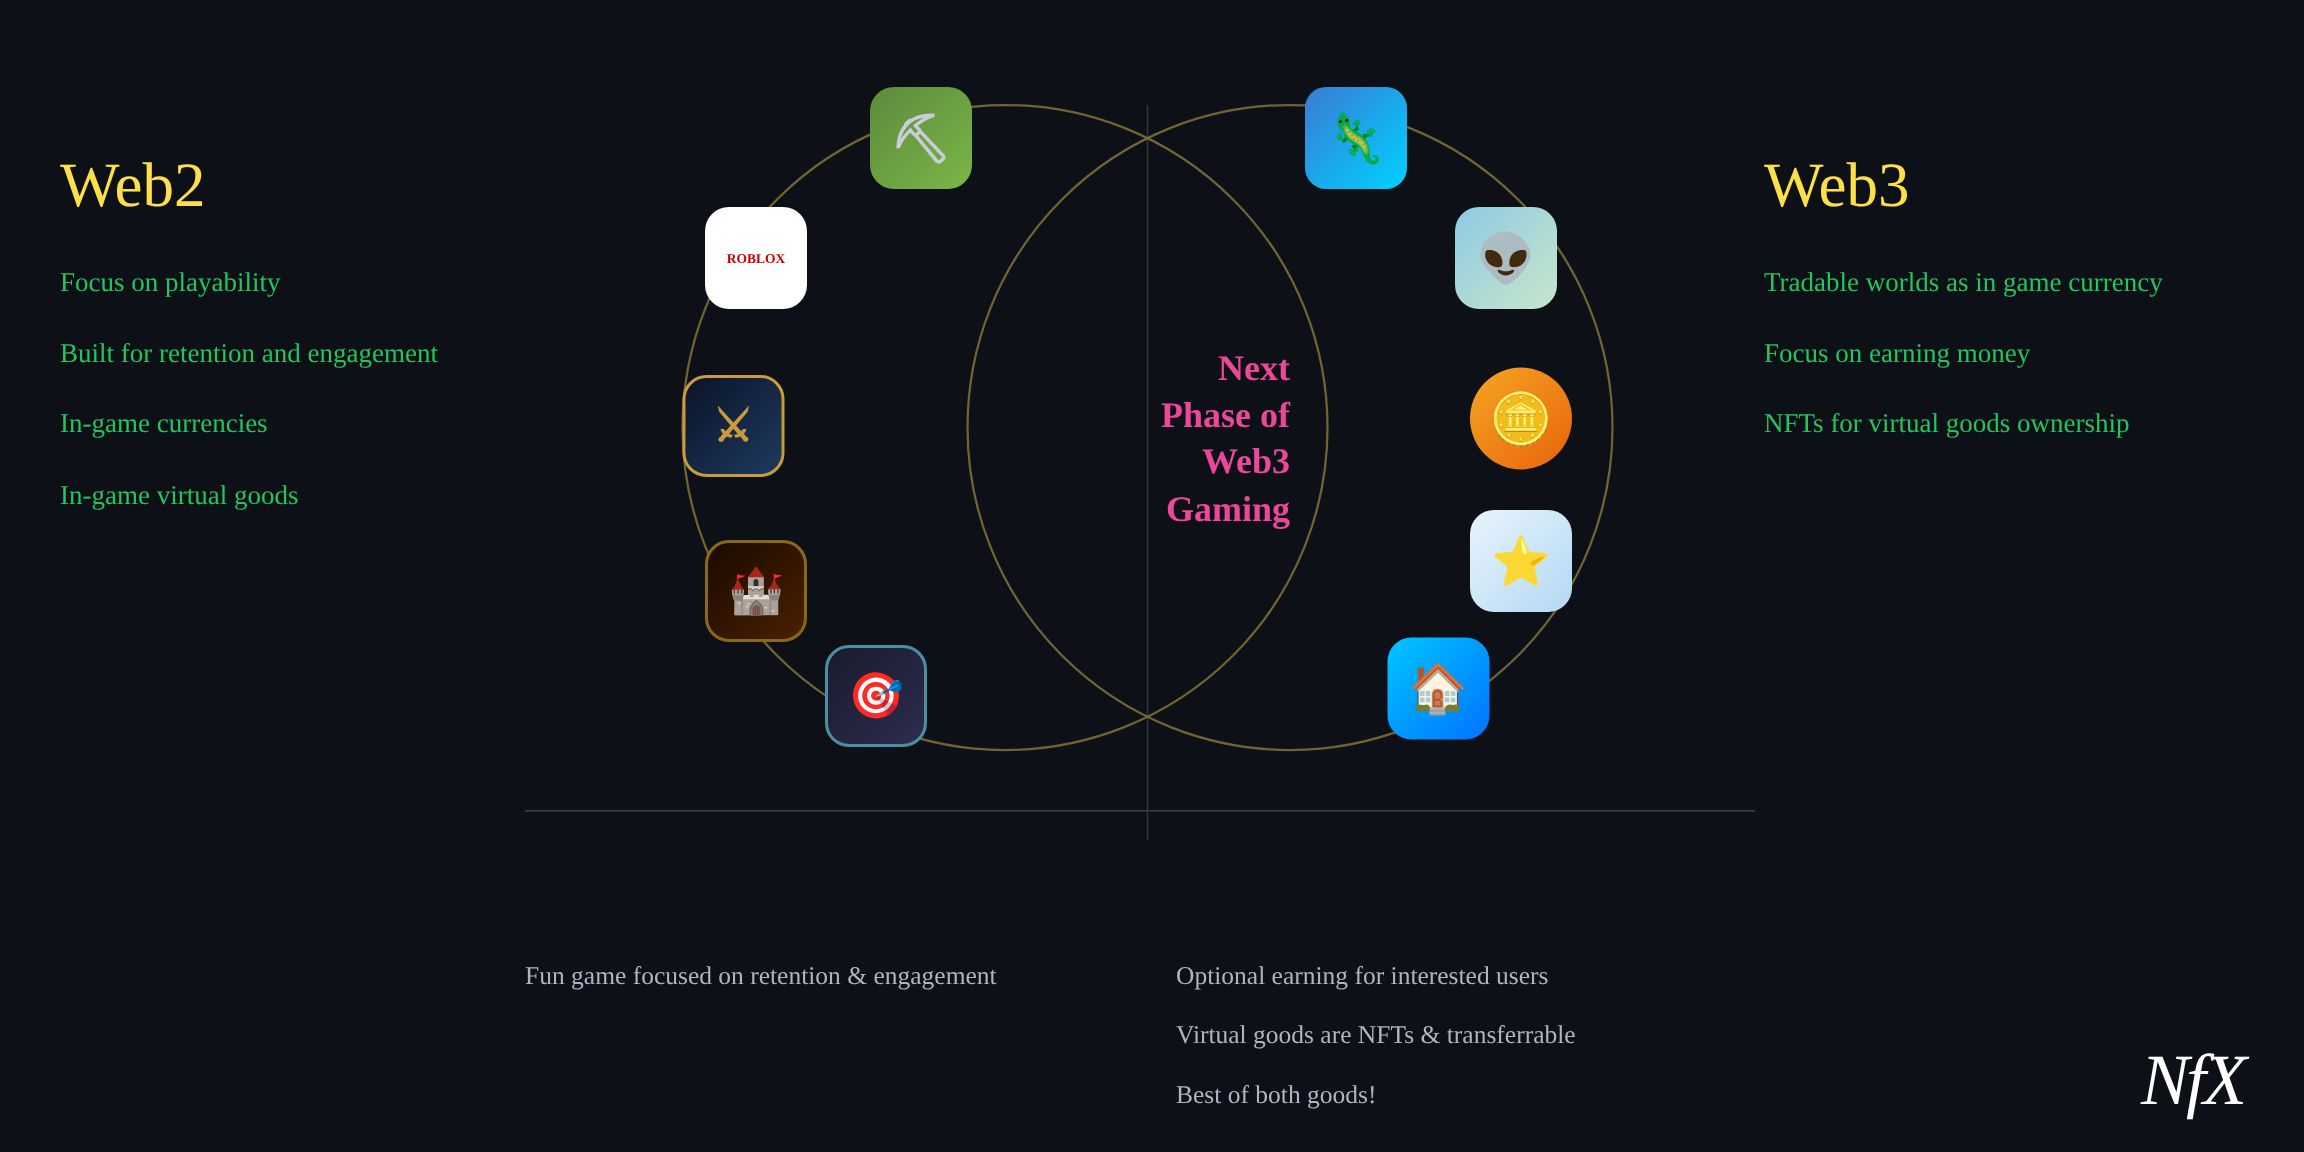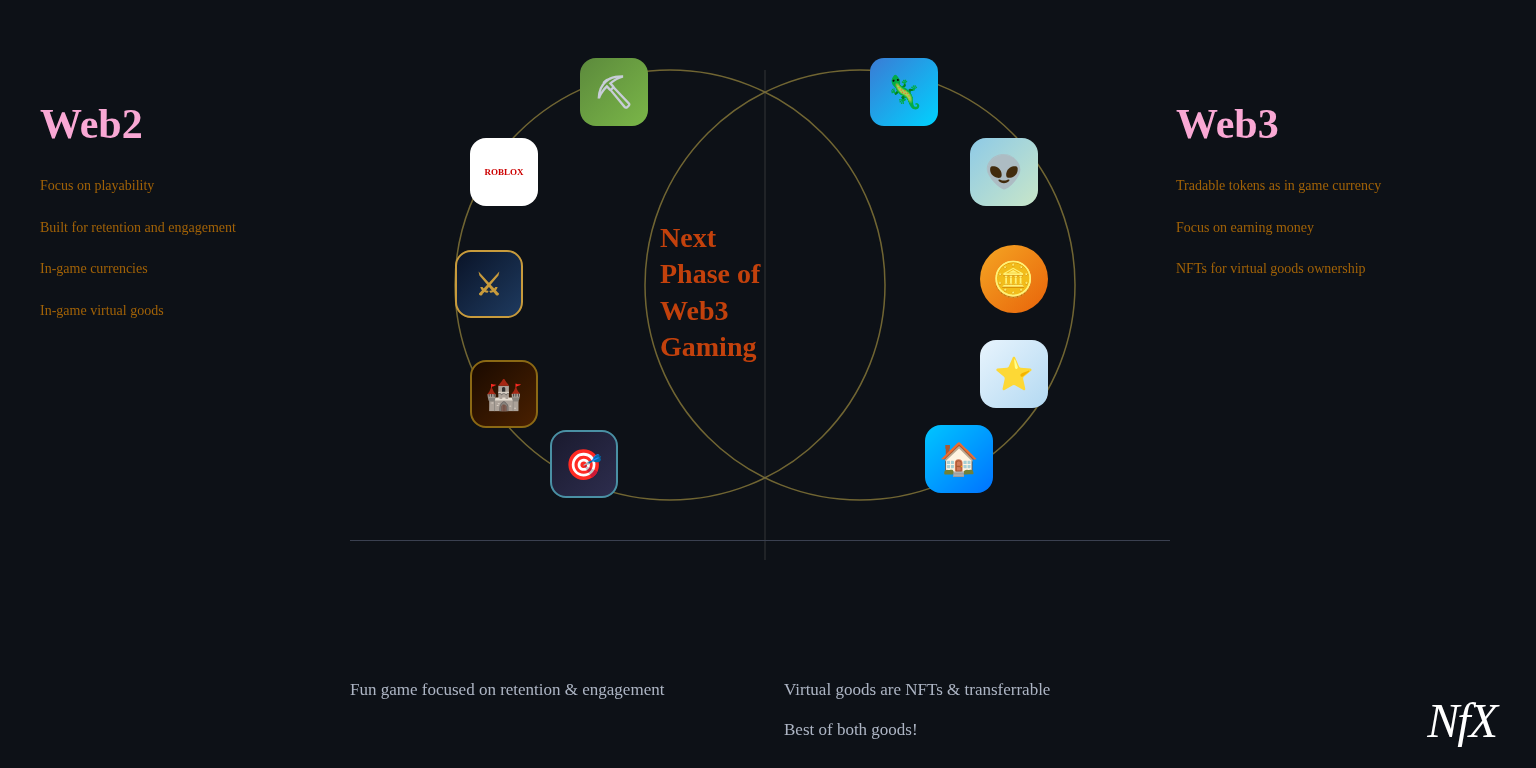--- a/index.html
+++ b/index.html
@@ -15,27 +15,27 @@
 
     
     .left-panel {
       position: absolute;
       left: 40px;
       top: 100px;
       width: 320px;
     }
     .section-title {
       font-size: 42px;
-      font-weight: bold;
-      color: #f9a8d4;
+      font-weight: normal;
+      color: #fde047;
       margin-bottom: 28px;
     }
     .bullet-item {
-      font-size: 14px;
-      color: #a16207;
+      font-size: 18px;
+      color: #22c55e;
       margin-bottom: 22px;
       line-height: 1.4;
     }
 
     
     .right-panel {
       position: absolute;
       right: 40px;
       top: 100px;
       width: 320px;
@@ -57,23 +57,23 @@
       width: 100%;
       height: 100%;
     }
 
     
     .center-label {
       position: absolute;
       top: 50%;
       left: 50%;
       transform: translate(-50%, -55%);
-      text-align: left;
-      color: #c2410c;
-      font-size: 28px;
+      text-align: right;
+      color: #ec4899;
+      font-size: 24px;
       font-weight: bold;
       line-height: 1.3;
       width: 200px;
       pointer-events: none;
     }
 
     
     .game-icon {
       position: absolute;
       width: 68px;
@@ -269,21 +269,21 @@
 <div class="left-panel">
   <div class="section-title">Web2</div>
   <div class="bullet-item">Focus on playability</div>
   <div class="bullet-item">Built for retention and engagement</div>
   <div class="bullet-item">In-game currencies</div>
   <div class="bullet-item">In-game virtual goods</div>
 </div>
 
 <div class="right-panel">
   <div class="section-title">Web3</div>
-  <div class="bullet-item">Tradable tokens as in game currency</div>
+  <div class="bullet-item">Tradable worlds as in game currency</div>
   <div class="bullet-item">Focus on earning money</div>
   <div class="bullet-item">NFTs for virtual goods ownership</div>
 </div>
 
 <div class="venn-container">
   <svg class="venn-svg" viewBox="0 0 820 540" xmlns="http://www.w3.org/2000/svg">
 
     <circle cx="320" cy="255" r="215" fill="none" stroke="#8a7a3a" stroke-width="1.5" opacity="0.8"></circle>
 
     <circle cx="510" cy="255" r="215" fill="none" stroke="#8a7a3a" stroke-width="1.5" opacity="0.8"></circle>
@@ -308,18 +308,19 @@
   <div class="game-icon icon-sandbox"></div>
 </div>
 
 <div class="divider-line"></div>
 
 <div class="bottom-section">
   <div class="bottom-left">
     <div class="bottom-item">Fun game focused on retention &amp; engagement</div>
   </div>
   <div class="bottom-right">
+    <div class="bottom-item">Optional earning for interested users</div>
     <div class="bottom-item">Virtual goods are NFTs &amp; transferrable</div>
     <div class="bottom-item">Best of both goods!</div>
   </div>
 </div>
 
 <div class="nfx-logo">NfX</div>
 
 </body></html>

